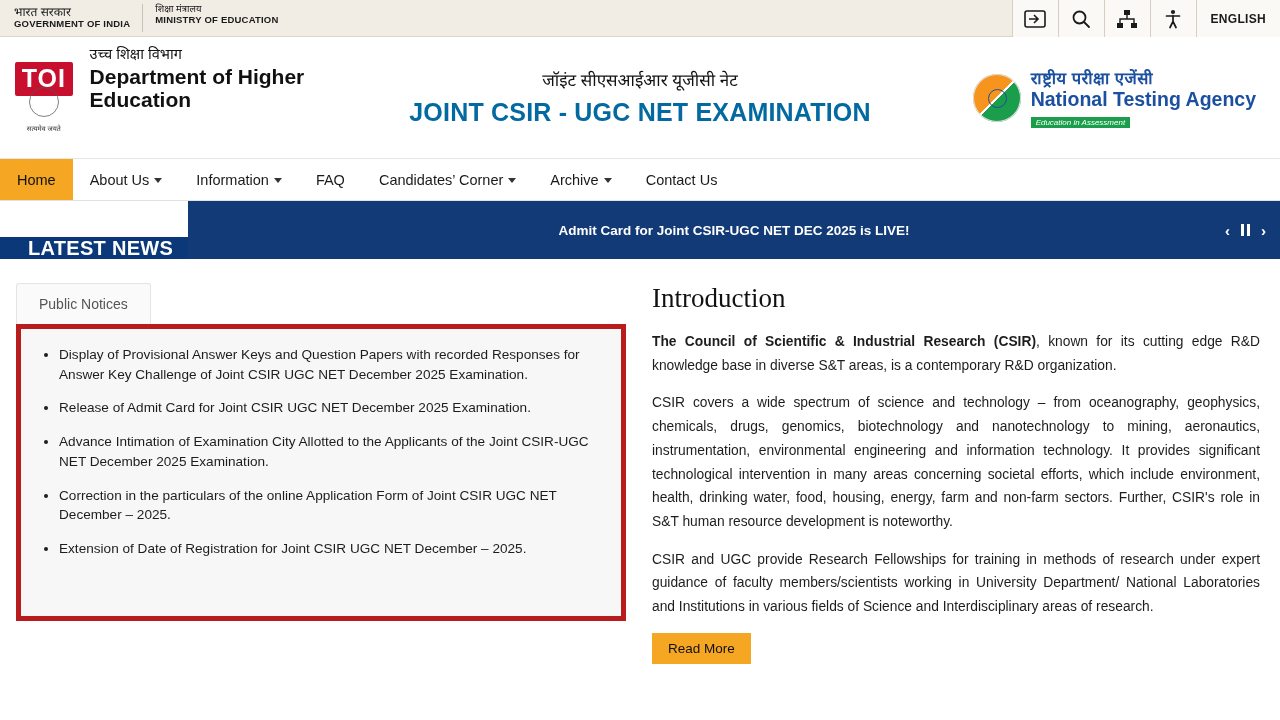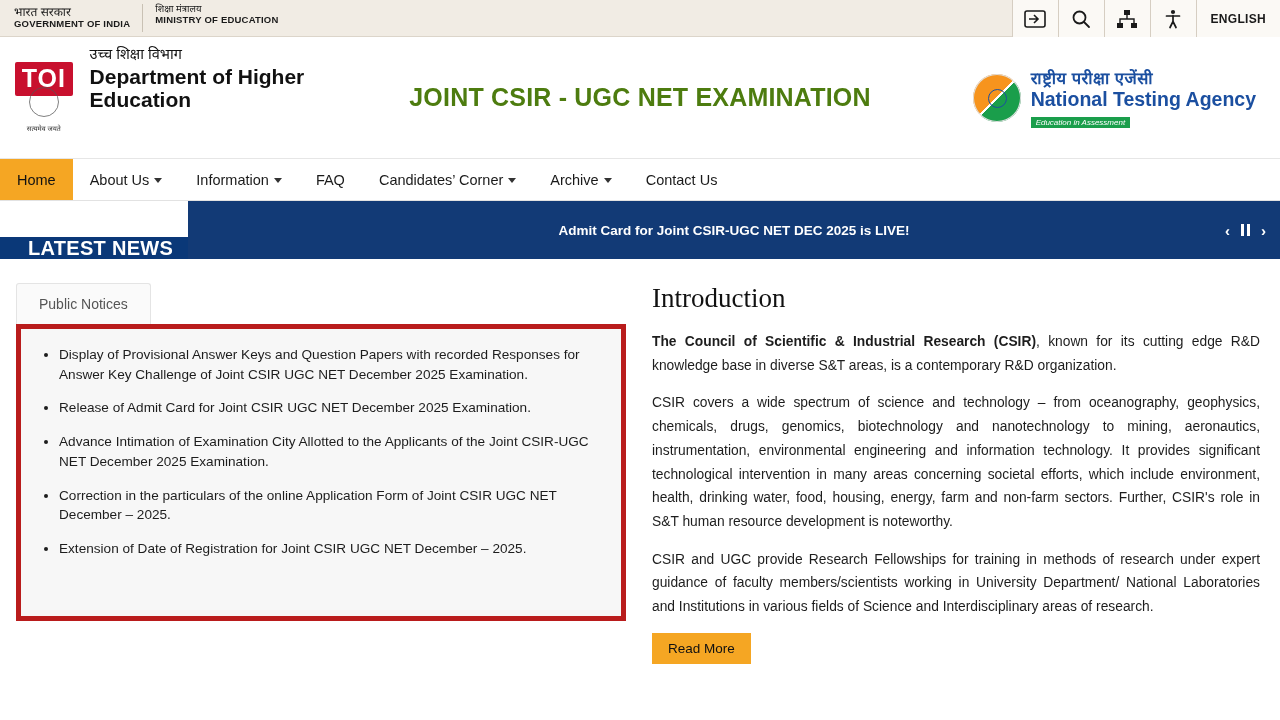--- a/index.html
+++ b/index.html
@@ -124,21 +124,21 @@
     font-size: 21px; font-weight: bold; color: #111; line-height: 1.12;
   }
 
   .mast-center {
     position: absolute;
     left: 0; right: 0;
     text-align: center;
     pointer-events: none;
   }
   .mast-center .hi { font-size: 17px; color: #111; margin-bottom: 7px; }
-  .mast-center .en { font-size: 25px; font-weight: bold; color: #4d7c0f; letter-spacing: .2px; }
+  .mast-center .en { font-size: 25px; font-weight: bold; color: #0369a1; letter-spacing: .2px; }
 
   .mast-right {
     margin-left: auto;
     padding-right: 24px;
     display: flex;
     align-items: center;
     gap: 10px;
   }
   .nta-logo {
     width: 48px; height: 48px;
@@ -352,20 +352,21 @@
       <span class="chakra"></span>
       <span class="satya">सत्यमेव जयते</span>
     </div>
     <div class="dept-text">
       <div class="hi">उच्च शिक्षा विभाग</div>
       <div class="en">Department of Higher Education</div>
     </div>
   </div>
 
   <div class="mast-center">
+    <div class="hi">जॉइंट सीएसआईआर यूजीसी नेट</div>
     <div class="en">JOINT CSIR - UGC NET EXAMINATION</div>
   </div>
 
   <div class="mast-right">
     <div class="nta-logo"></div>
     <div class="nta-text">
       <div class="hi">राष्ट्रीय  परीक्षा  एजेंसी</div>
       <div class="en">National Testing Agency</div>
       <div class="tag">Education in Assessment</div>
     </div>

